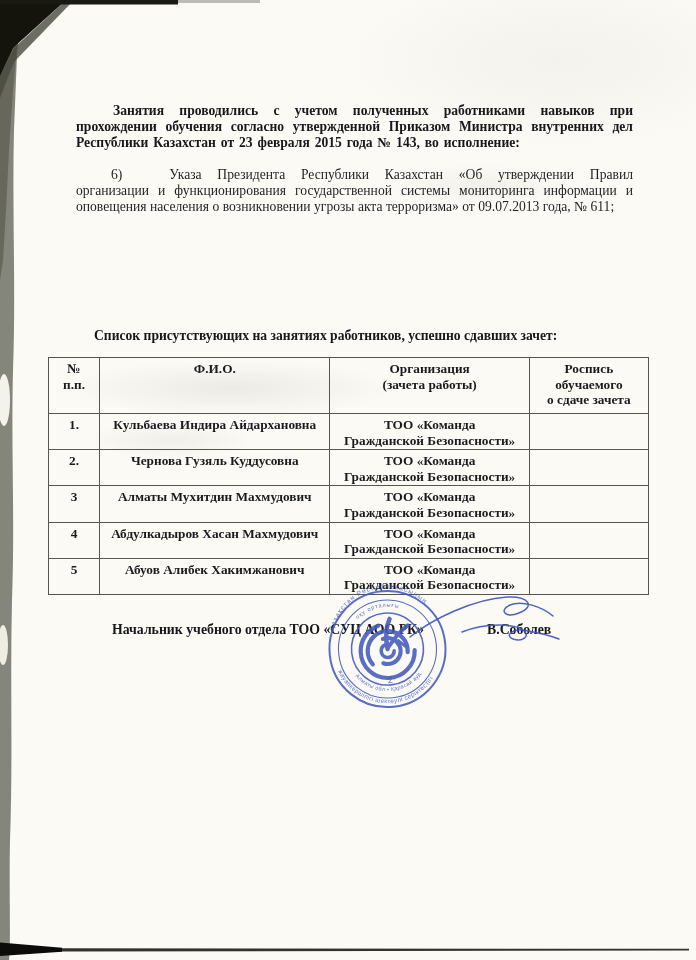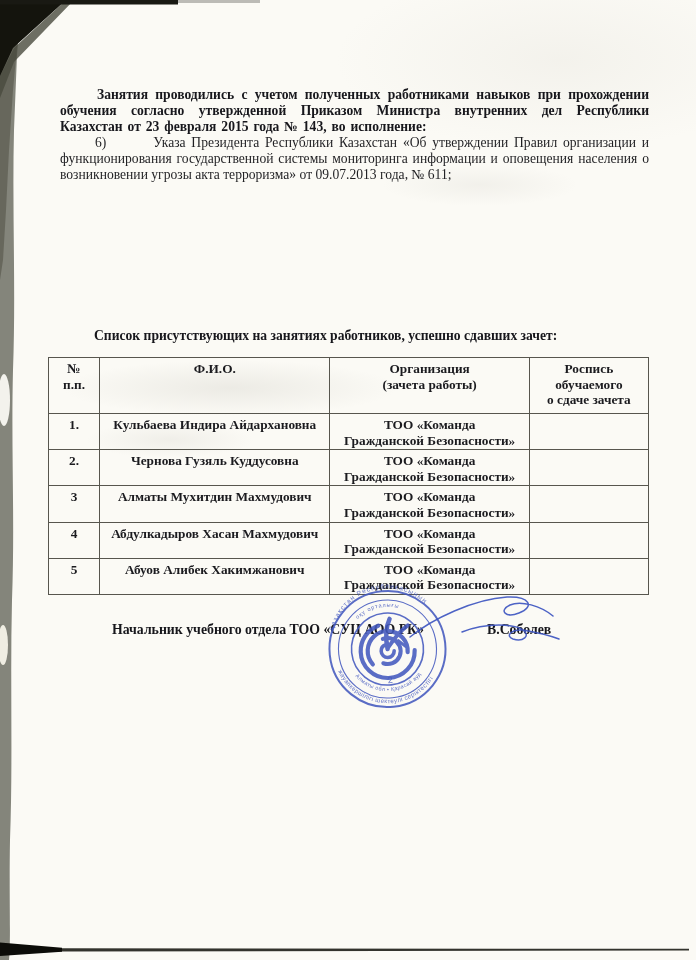--- a/index.html
+++ b/index.html
@@ -17,21 +17,21 @@
       radial-gradient(ellipse 120px 26px at 170px 440px, rgba(158,155,143,.12), transparent 70%),
       radial-gradient(ellipse 300px 120px at 560px 60px, rgba(200,196,184,.15), transparent 75%),
       #fbfaf5;
     color:#1f1f22;
     overflow:hidden;
   }
   .content{
     position:absolute;left:60px;top:87px;width:589px;
     font-size:13.6px;line-height:15.9px;text-align:justify;
   }
-  .content p{margin:0;}
+  .content p{margin:16px;}
   .intro{font-weight:bold;text-indent:37px;color:#17171c;word-spacing:1.5px;}
   .item{text-indent:35px;}
   .itab{display:inline-block;width:47px;}
   .list-title{
     position:absolute;left:76px;top:328px;width:589px;
     font-weight:bold;text-indent:18px;font-size:13.6px;color:#17171c;
   }
   table.att{
     position:absolute;left:48px;top:357px;width:601px;
     border-collapse:collapse;table-layout:fixed;

